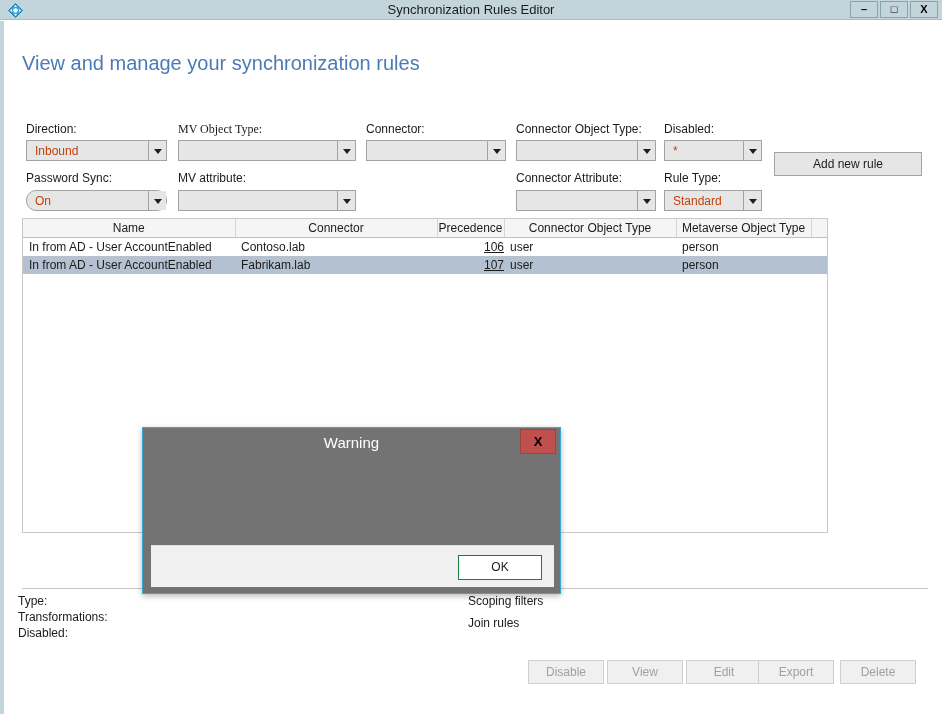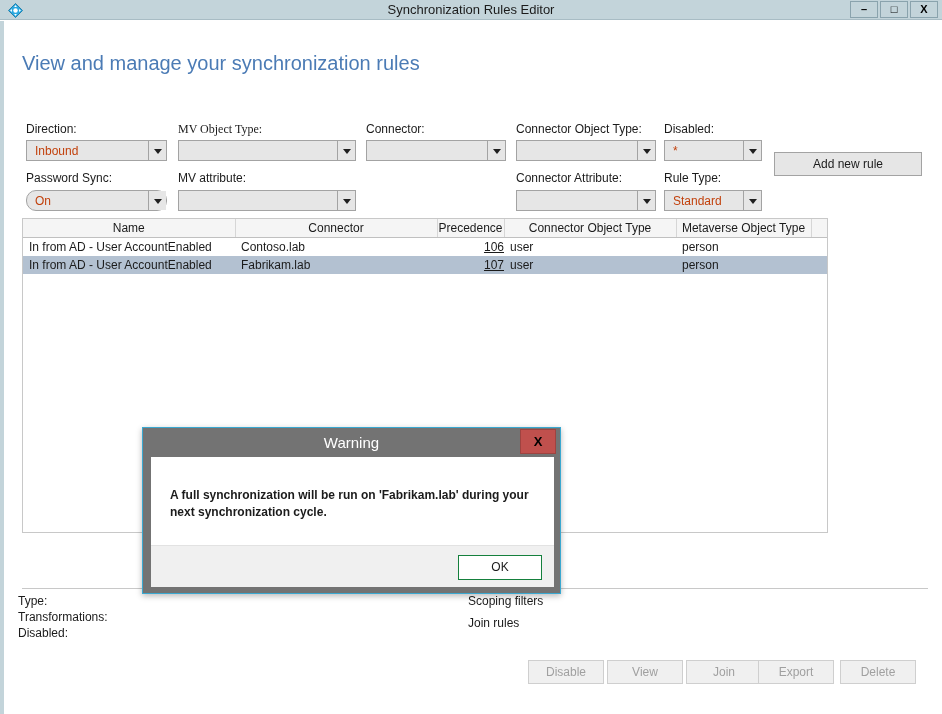--- a/index.html
+++ b/index.html
@@ -470,34 +470,31 @@
 
     <div class="detail-label" style="left:14px; top:573px;">Type:</div>
     <div class="detail-label" style="left:14px; top:589px;">Transformations:</div>
     <div class="detail-label" style="left:14px; top:605px;">Disabled:</div>
 
     <div class="detail-link" style="left:464px; top:573px;">Scoping filters</div>
     <div class="detail-link" style="left:464px; top:595px;">Join rules</div>
 
     <div class="bottom-btn" style="left:524px;">Disable</div>
     <div class="bottom-btn" style="left:603px;">View</div>
-    <div class="bottom-btn" style="left:682px;">Join</div>
+    <div class="bottom-btn" style="left:682px;">Edit</div>
     <div class="bottom-btn" style="left:754px;">Export</div>
     <div class="bottom-btn" style="left:836px;">Delete</div>
 
   </div>
 
   <div id="warning-dialog">
     <div id="dialog-titlebar">
       <div id="dialog-title-text">Warning</div>
       <div id="dialog-close-btn">
         <span>X</span>
       </div>
     </div>
-    <div id="dialog-body">
-      <div id="dialog-message">A full synchronization will be run on 'Fabrikam.lab' during your next synchronization cycle.</div>
-    </div>
     <div id="dialog-footer">
       <div id="dialog-ok-btn">OK</div>
     </div>
   </div>
 
 </div>
 
 </body></html>

